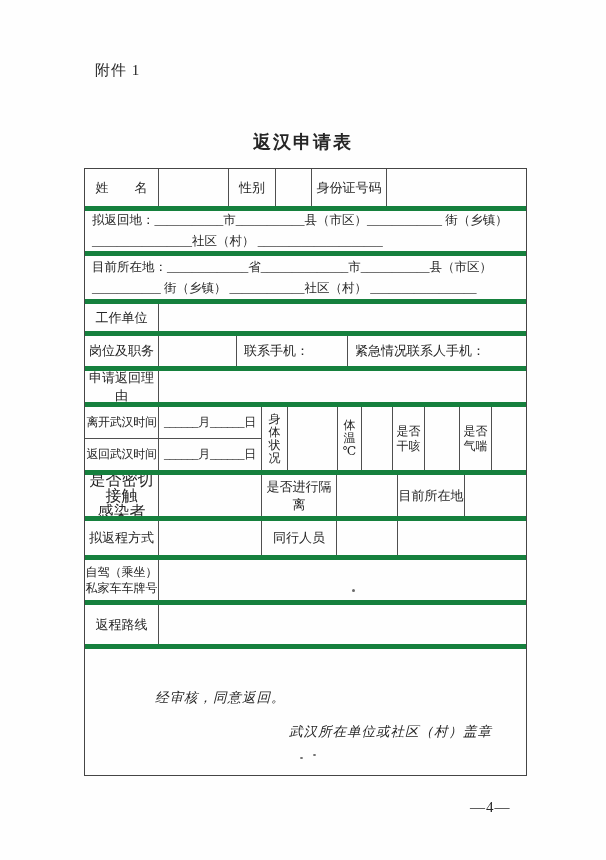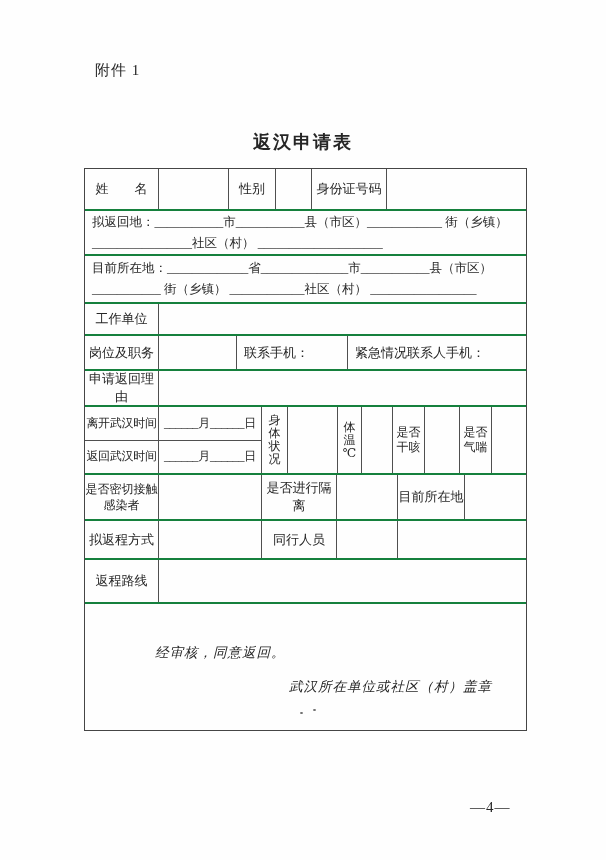--- a/index.html
+++ b/index.html
@@ -11,21 +11,21 @@
   .page{position:relative;width:606px;height:860px;background:#fefefe;overflow:hidden;}
   .attachment{position:absolute;left:95px;top:61px;font-size:15px;letter-spacing:1px;}
   .doc-title{position:absolute;left:0;top:130px;width:606px;text-align:center;
     font-size:18px;font-weight:bold;letter-spacing:2px;}
   .page-number{position:absolute;left:470px;top:799px;font-size:15px;letter-spacing:1px;}
 
   .form-table{
     position:absolute;left:84px;top:168px;width:443px;
     border:1px solid #454545;box-sizing:border-box;background:#fefefe;
   }
-  .tr{display:flex;border-bottom:2px solid #15803d;box-sizing:border-box;}
+  .tr{display:flex;border-bottom:5px solid #15803d;box-sizing:border-box;}
   .tr.lastrow{border-bottom:none;}
   .c{border-right:1px solid #4f4f4f;box-sizing:border-box;height:auto;
      display:flex;align-items:center;justify-content:center;
      font-size:13px;text-align:center;overflow:hidden;}
   .c.lastc{border-right:none;}
   .c.left{justify-content:flex-start;text-align:center;padding-left:7px;}
   .ml{white-space:pre-line;line-height:16px;}
   .vert{white-space:pre-line;font-size:12px;line-height:13px;}
   .two{white-space:pre-line;font-size:12px;line-height:15px;}
   .fill{flex-direction:column;align-items:flex-start;justify-content:center;
@@ -110,37 +110,44 @@
       <div class="c" style="width:31px"></div>
       <div class="c two" style="width:32px">是否
 干咳</div>
       <div class="c" style="width:35px"></div>
       <div class="c two" style="width:32px">是否
 气喘</div>
       <div class="c lastc" style="width:34px"></div>
     </div>
 
     <div class="tr" style="height:46px">
-      <div class="c ml" style="width:74px;font-size:12px">是否密切接触
+      <div class="c ml" style="width:74px;font-size:16px">是否密切接触
 感染者</div>
       <div class="c" style="width:103px"></div>
       <div class="c" style="width:75px">是否进行隔离</div>
       <div class="c" style="width:61px"></div>
       <div class="c" style="width:67px">目前所在地</div>
       <div class="c lastc" style="width:61px"></div>
     </div>
 
     <div class="tr" style="height:39px">
       <div class="c" style="width:74px">拟返程方式</div>
       <div class="c" style="width:103px"></div>
       <div class="c" style="width:75px">同行人员</div>
       <div class="c" style="width:61px"></div>
       <div class="c lastc" style="width:128px"></div>
     </div>
 
+    <div class="tr" style="height:45px">
+      <div class="c ml" style="width:74px;font-size:12px">自驾（乘坐）
+私家车车牌号</div>
+      <div class="c lastc" style="width:367px;position:relative">
+        <span class="dot" style="left:193px;top:29px"></span>
+      </div>
+    </div>
 
     <div class="tr" style="height:44px">
       <div class="c" style="width:74px">返程路线</div>
       <div class="c lastc" style="width:367px"></div>
     </div>
 
     <div class="tr lastrow" style="height:126px">
       <div class="c lastc approval-cell" style="width:441px">
         <div class="approval-line" style="left:70px;top:40px">经审核，同意返回。</div>
         <div class="approval-line" style="left:204px;top:74px">武汉所在单位或社区（村）盖章</div>

